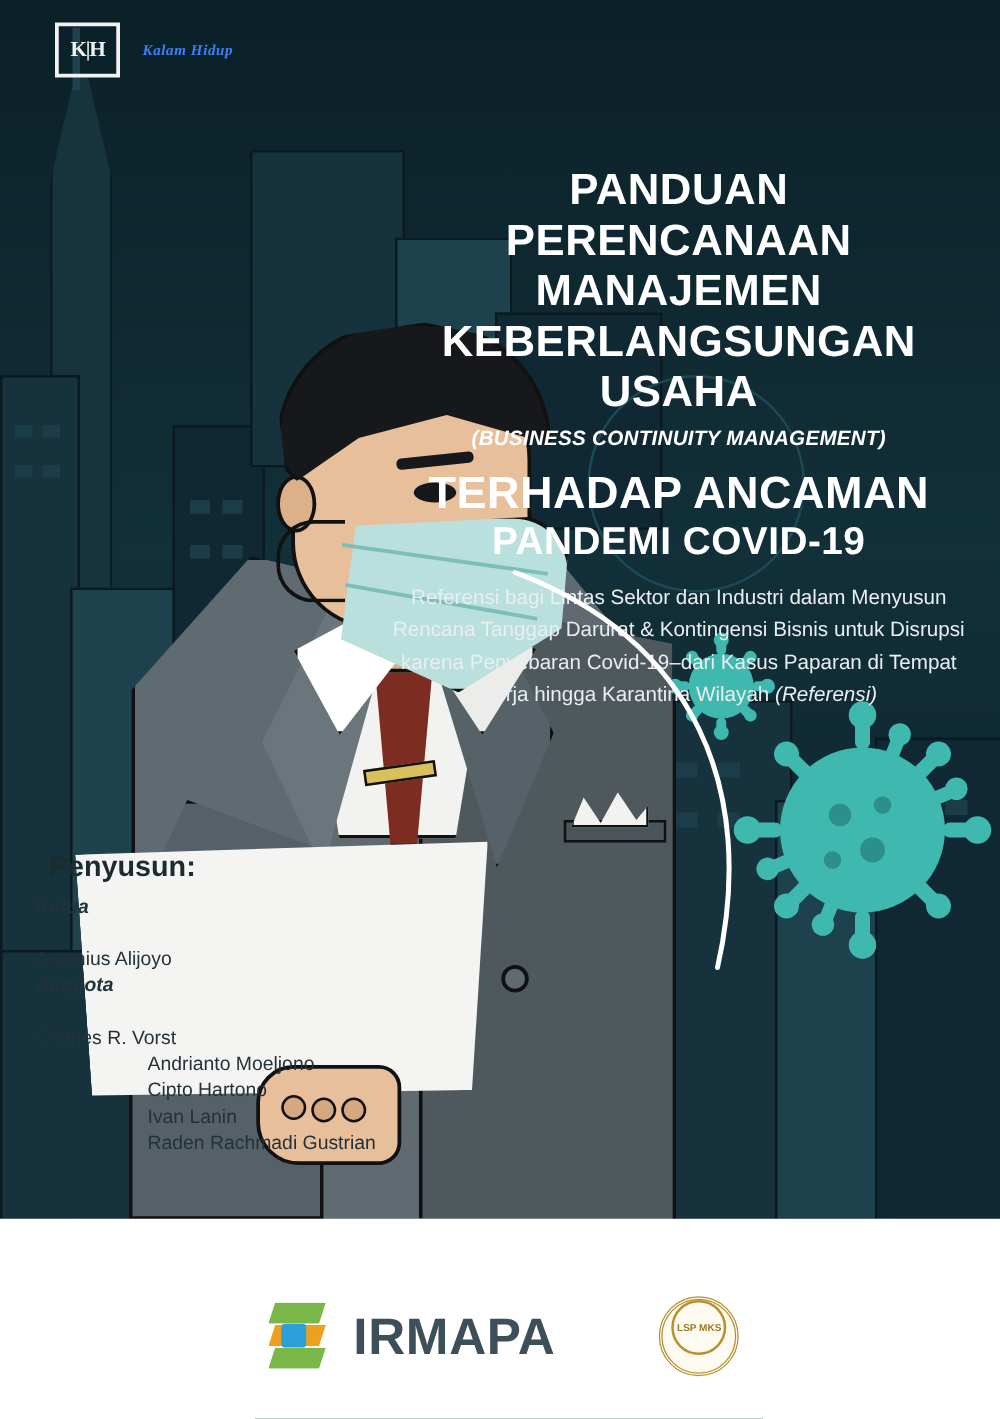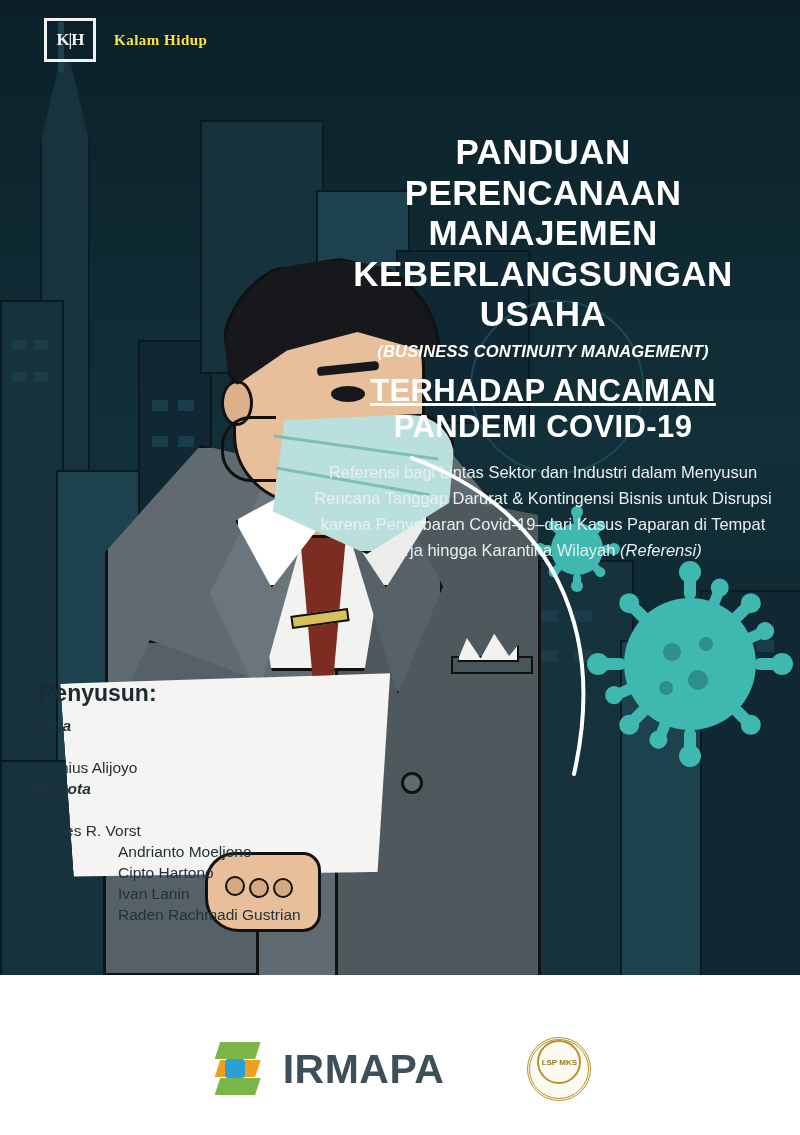--- a/index.html
+++ b/index.html
@@ -73,30 +73,30 @@
   .authors h3{margin:0 0 8px 11px;font-size:23px;font-weight:700;color:#1b2b30;}
   .arow{display:flex;font-size:15.5px;line-height:21px;color:#23323a;flex-direction:column;}
   .arow .lbl{width:78px;font-style:italic;font-weight:600;white-space:nowrap;}
   .arow .sep{width:12px;}
   .alist{margin-left:90px;font-size:15.5px;line-height:21px;color:#23323a;}
 
   
   .kh{position:absolute;left:44px;top:18px;display:flex;align-items:center;gap:18px;}
   .kh .box{width:46px;height:38px;border:3px solid #f2f2f2;display:flex;align-items:center;justify-content:center;
       color:#f2f2f2;font-weight:700;font-size:17px;letter-spacing:-1px;font-family:"Liberation Serif",serif;}
-  .kh .word{color:#fde047;font-size:15px;font-weight:700;font-family:"Liberation Serif",serif;letter-spacing:.5px;}
+  .kh .word{color:#3b82f6;font-size:12px;font-weight:700;font-style:italic;font-family:"Liberation Serif",serif;letter-spacing:.5px;}
 
   
   .title{position:absolute;right:22px;top:132px;width:470px;text-align:center;color:#ffffff;}
   .title .l{font-weight:700;letter-spacing:.4px;line-height:1.16;}
   .t1{font-size:35px;}
   .t2{font-size:35px;}
   .t3{font-size:35px;}
   .tsub{font-size:16.5px;font-style:italic;font-weight:700;margin:7px 0 12px 0;letter-spacing:.2px;}
-  .t4{font-size:31px;text-decoration:underline;}
+  .t4{font-size:36px;}
   .t5{font-size:31px;}
   .desc{margin-top:14px;font-size:16.5px;line-height:26px;color:#e9eef0;font-weight:400;}
   .desc i{font-style:italic;}
 
   
   .swoosh{position:absolute;left:406px;top:452px;width:260px;height:330px;border:0;}
   .swoosh svg{display:block;}
 
   
   .footer{position:absolute;left:0;top:975px;width:800px;height:188px;background:#ffffff;

